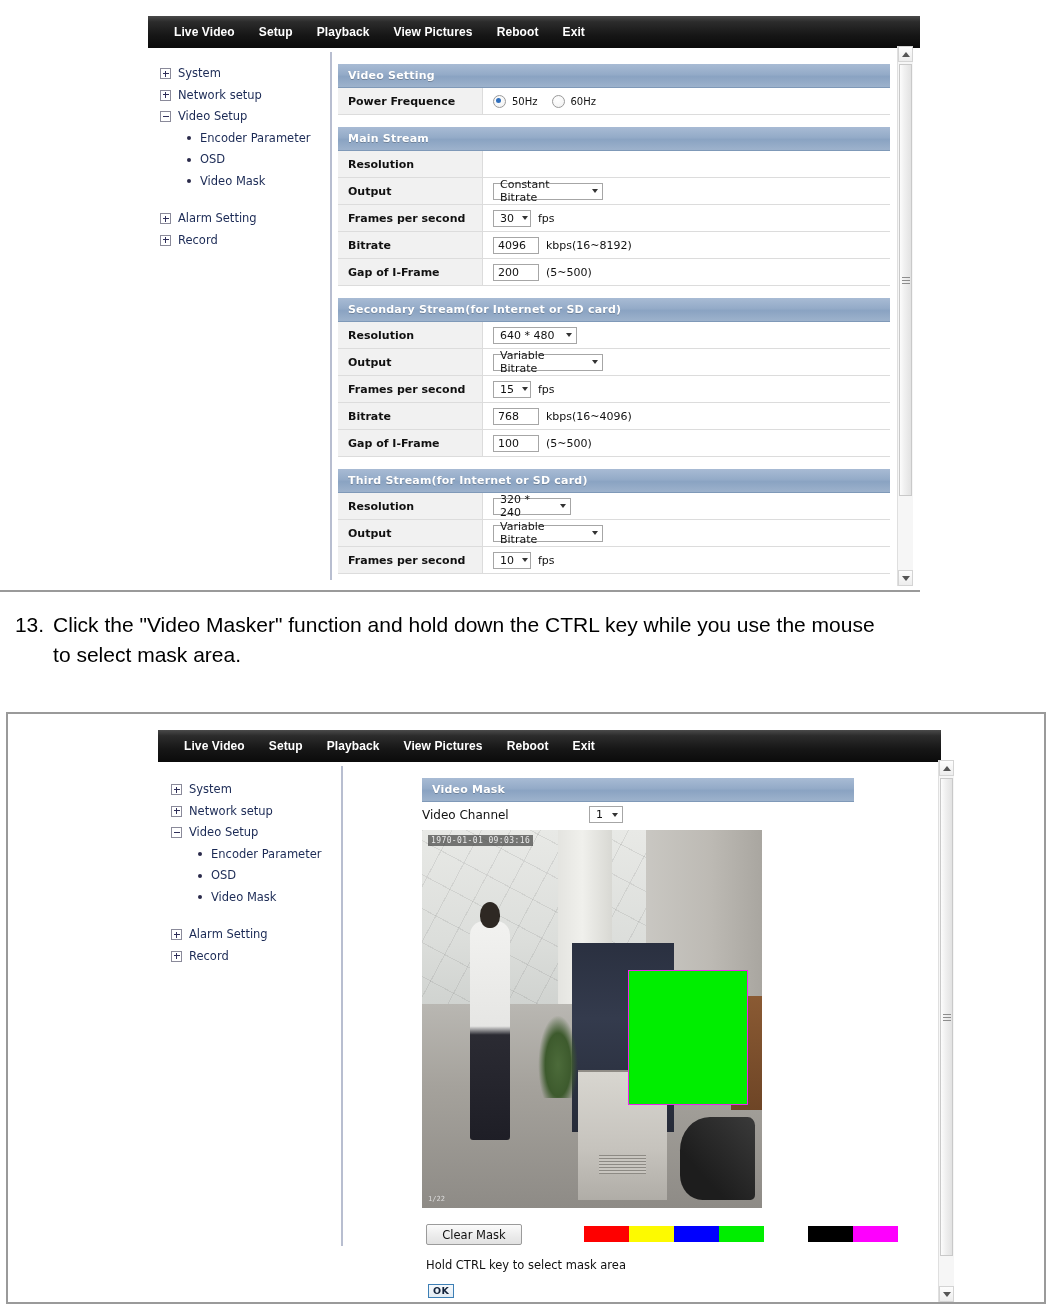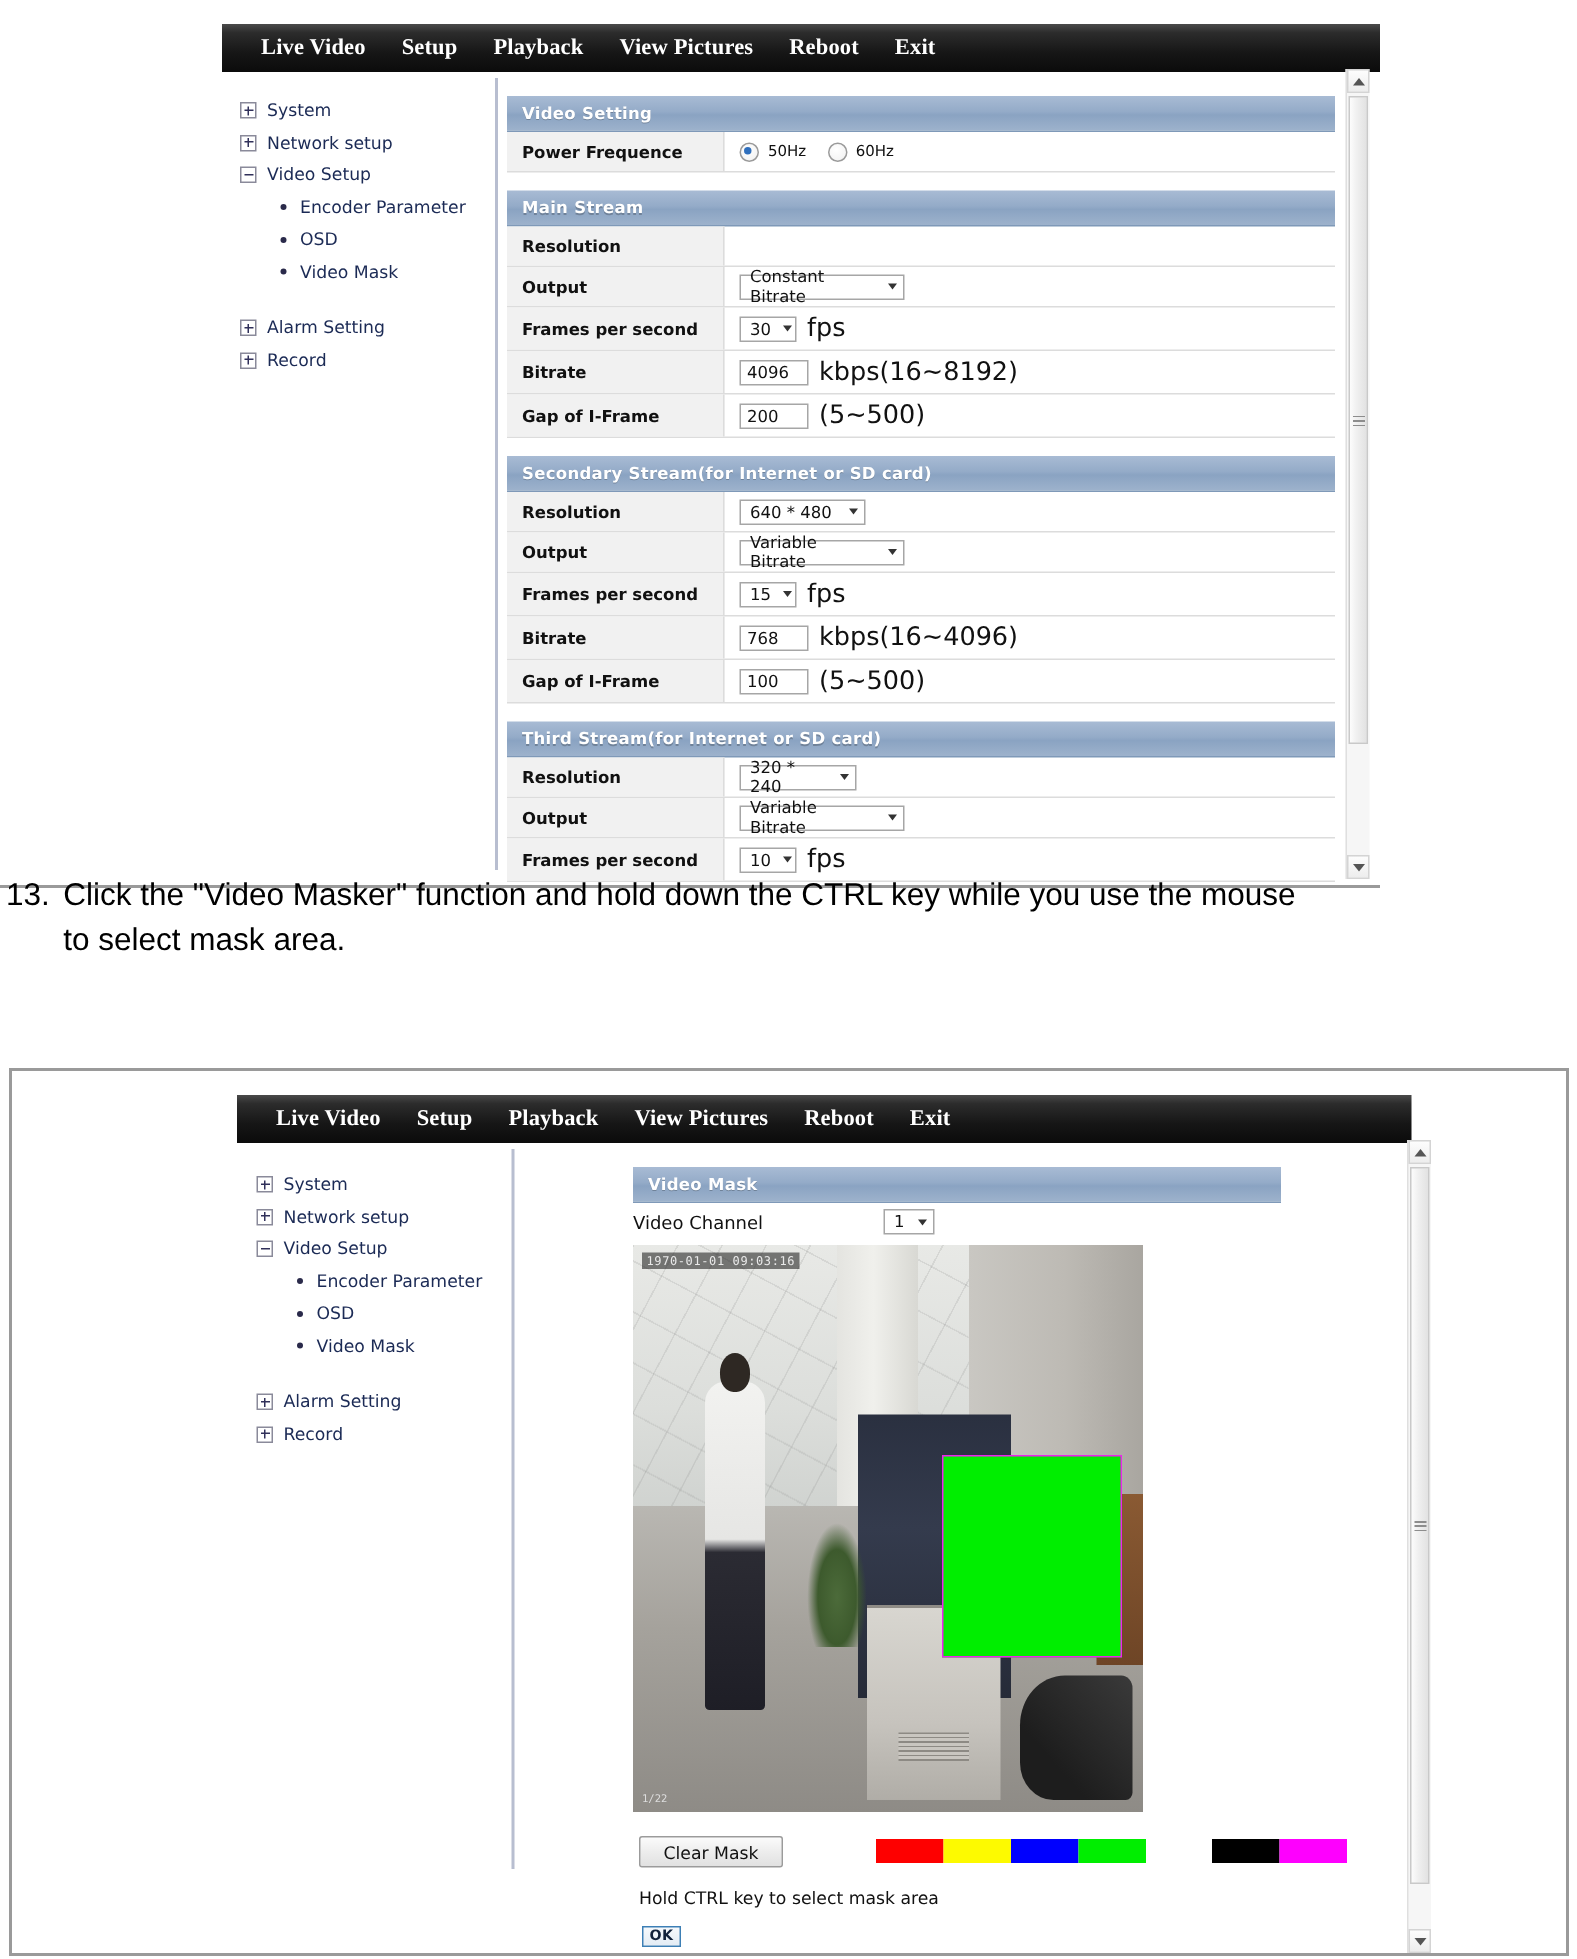--- a/index.html
+++ b/index.html
@@ -33,26 +33,26 @@
     position: absolute;
     background: linear-gradient(to bottom, #4a4a4a 0%, #2c2c2c 18%, #161616 60%, #0b0b0b 100%);
     display: flex;
     align-items: center;
     padding: 0 14px;
     box-sizing: border-box;
   }
   .navbar .navitem {
     color: #ffffff;
     font-weight: bold;
-    font-size: 15px;
+    font-size: 12px;
     letter-spacing: 0.1px;
     padding: 0 12px;
     white-space: nowrap;
     line-height: 1;
-    font-family: Liberation Serif, serif;
+    font-family: Liberation Sans, sans-serif;
   }
 
   
   .tree {
     position: absolute;
     font-size: 11.5px;
     color: #1b2a55;
     font-family: "DejaVu Sans", sans-serif;
   }
   .tree .node {
@@ -182,21 +182,21 @@
     background: #ffffff;
     height: 17px;
     font-size: 11px;
     color: #111111;
     padding: 0 4px;
     box-sizing: border-box;
     font-family: "DejaVu Sans", sans-serif;
     display: inline-flex;
     align-items: center;
   }
-  .hint { font-size: 17px; color: #111111; }
+  .hint { font-size: 11px; color: #111111; }
   .radio-group { display: flex; align-items: center; gap: 6px; }
   .radio {
     width: 11px; height: 11px;
     border-radius: 50%;
     border: 1px solid #9a9a9a;
     background: radial-gradient(circle at 40% 35%, #ffffff 0%, #f0f0f0 100%);
     display: inline-block;
     position: relative;
     flex: 0 0 auto;
   }
@@ -628,21 +628,21 @@
         <span class="sb-grip"></span>
       </div>
       <div class="sb-btn down">
         <span class="sb-arrow-down"></span>
       </div>
     </div>
 
   </div>
 </div>
 
-<div class="instruction" style="left:4px; top:582px; width:900px;">
+<div class="instruction" style="left:4px; top:610px; width:900px;justify-content:center;">
   <span class="num">13.</span>
   <span class="txt">Click the "Video Masker" function and hold down the CTRL key while you use the mouse to select mask area.</span>
 </div>
 
 <div class="shot" style="left:6px; top:712px; width:1040px; height:592px; border:2px solid #9a9a9a;">
   <div class="shot-inner">
 
     <div class="navbar" style="left:150px; top:16px; width:783px; height:32px;">
       <div class="navitem">Live Video</div>
       <div class="navitem">Setup</div>

